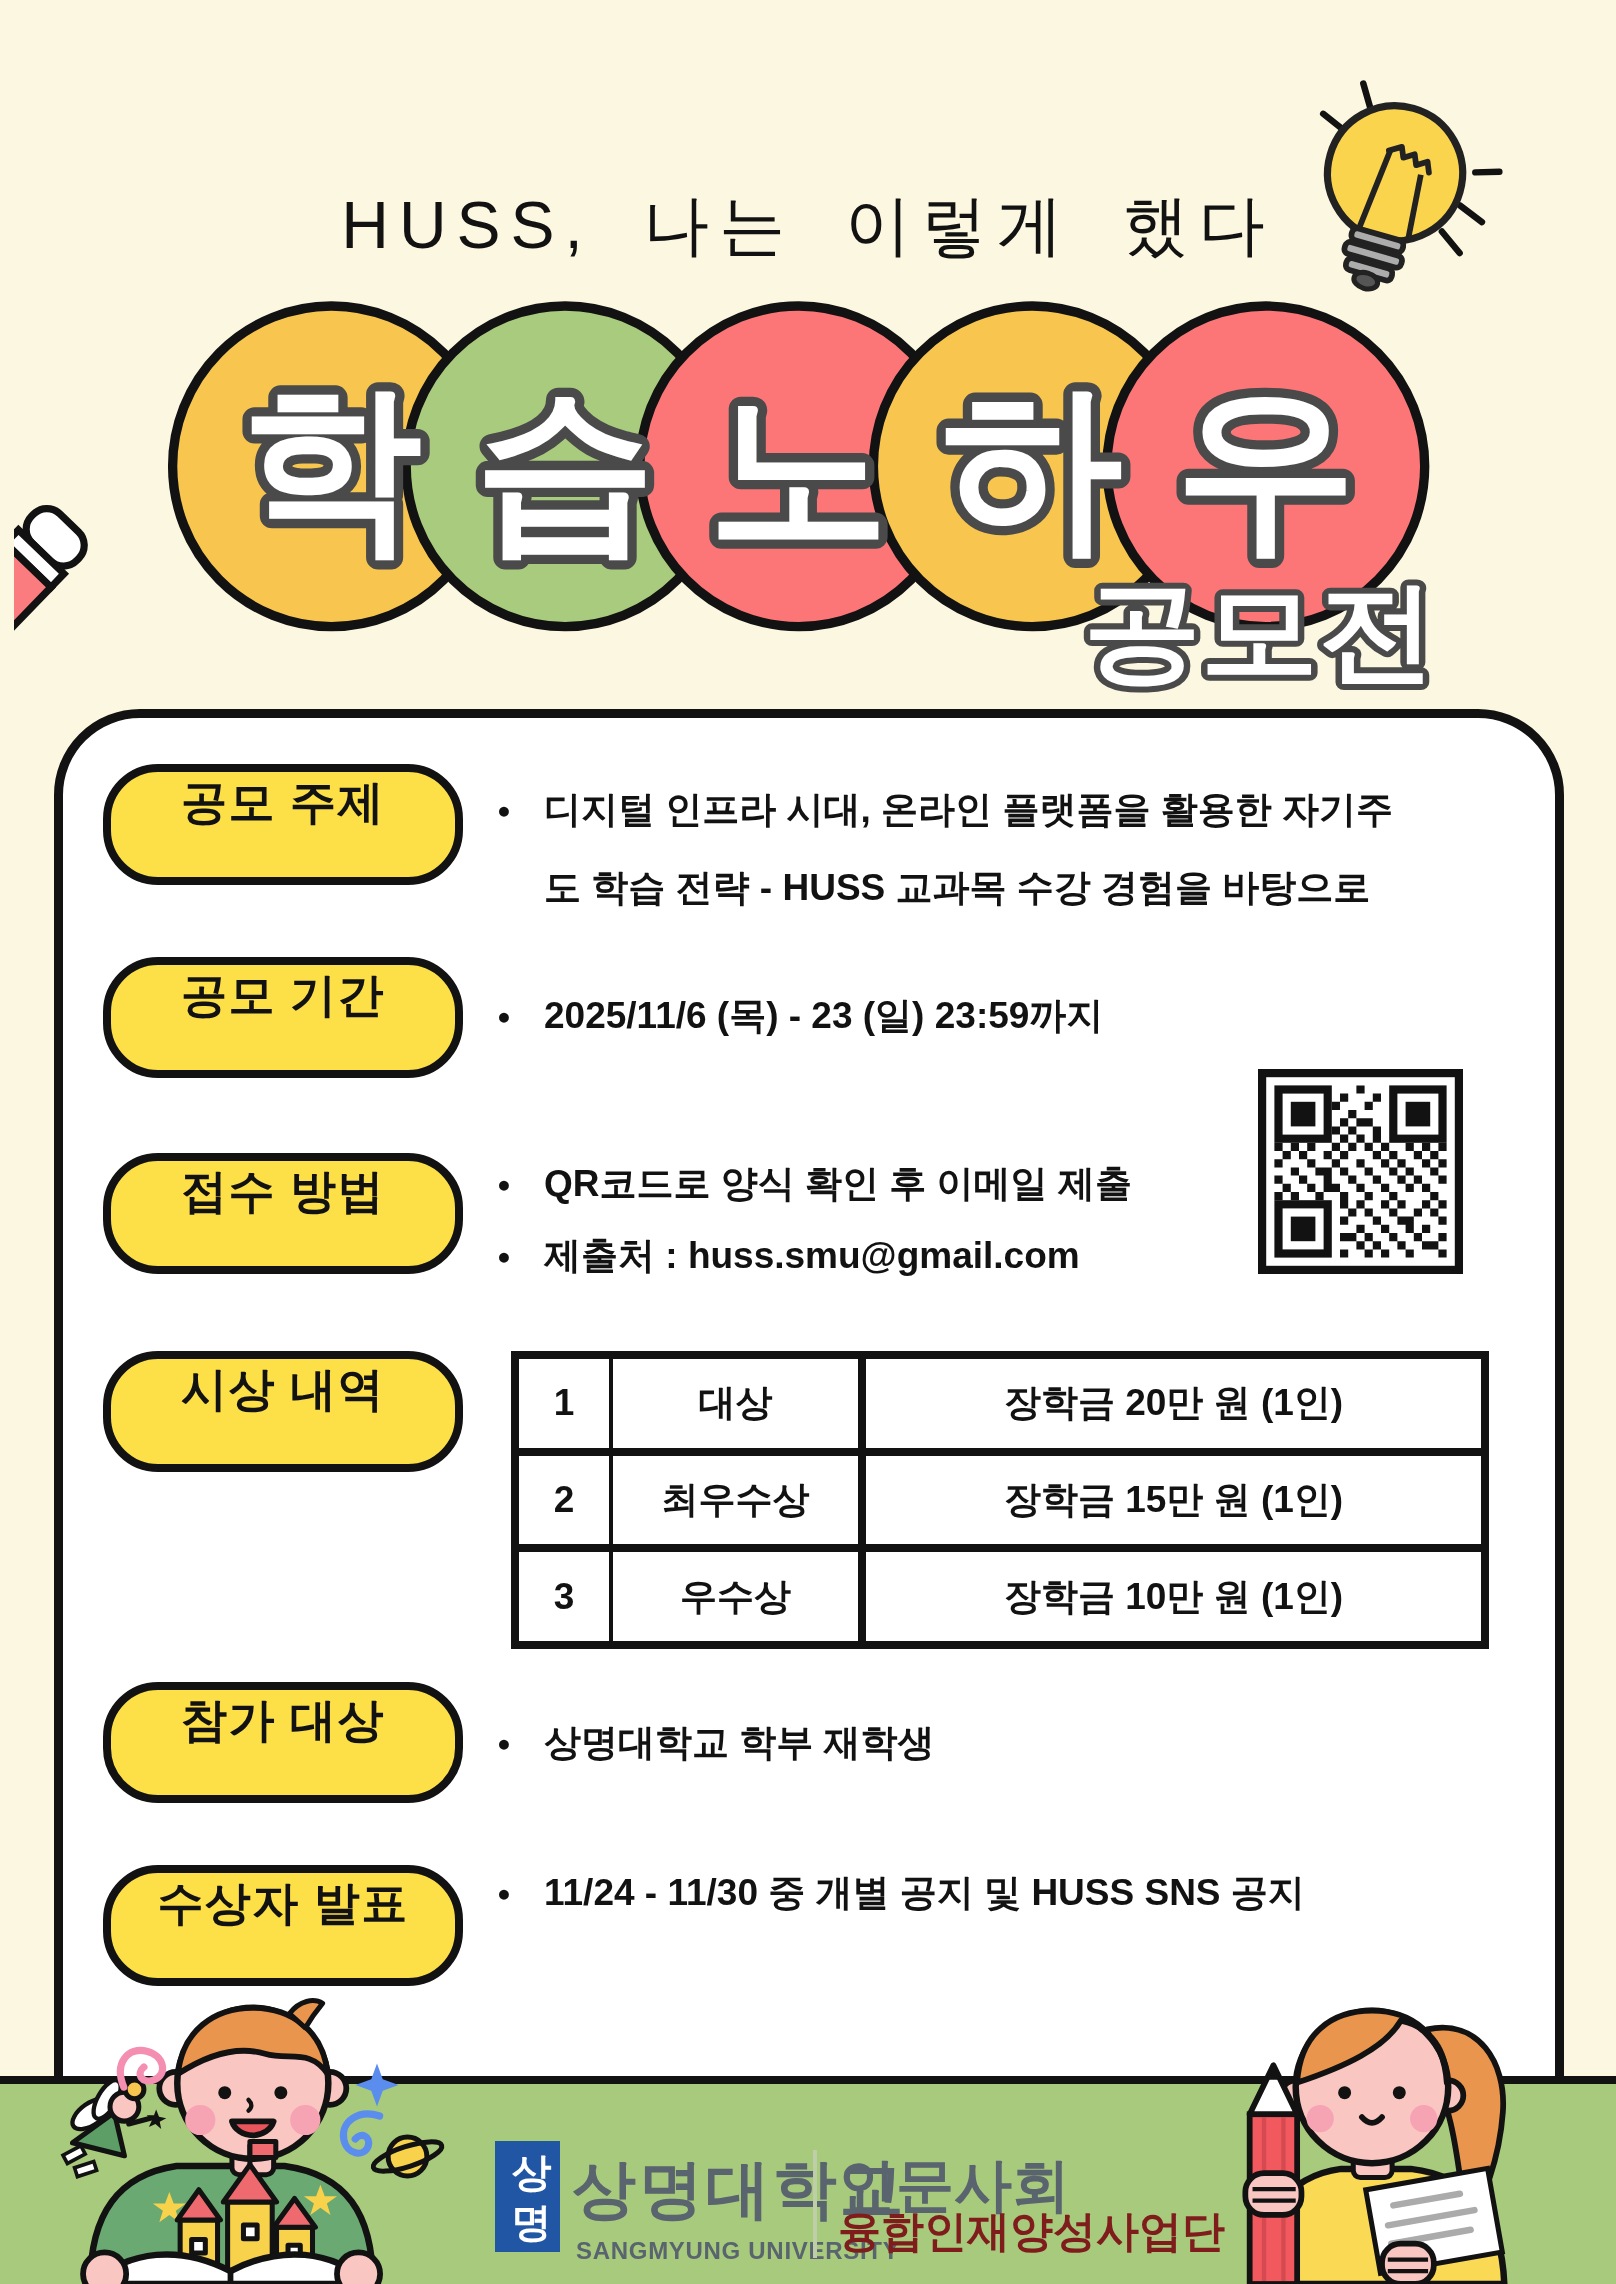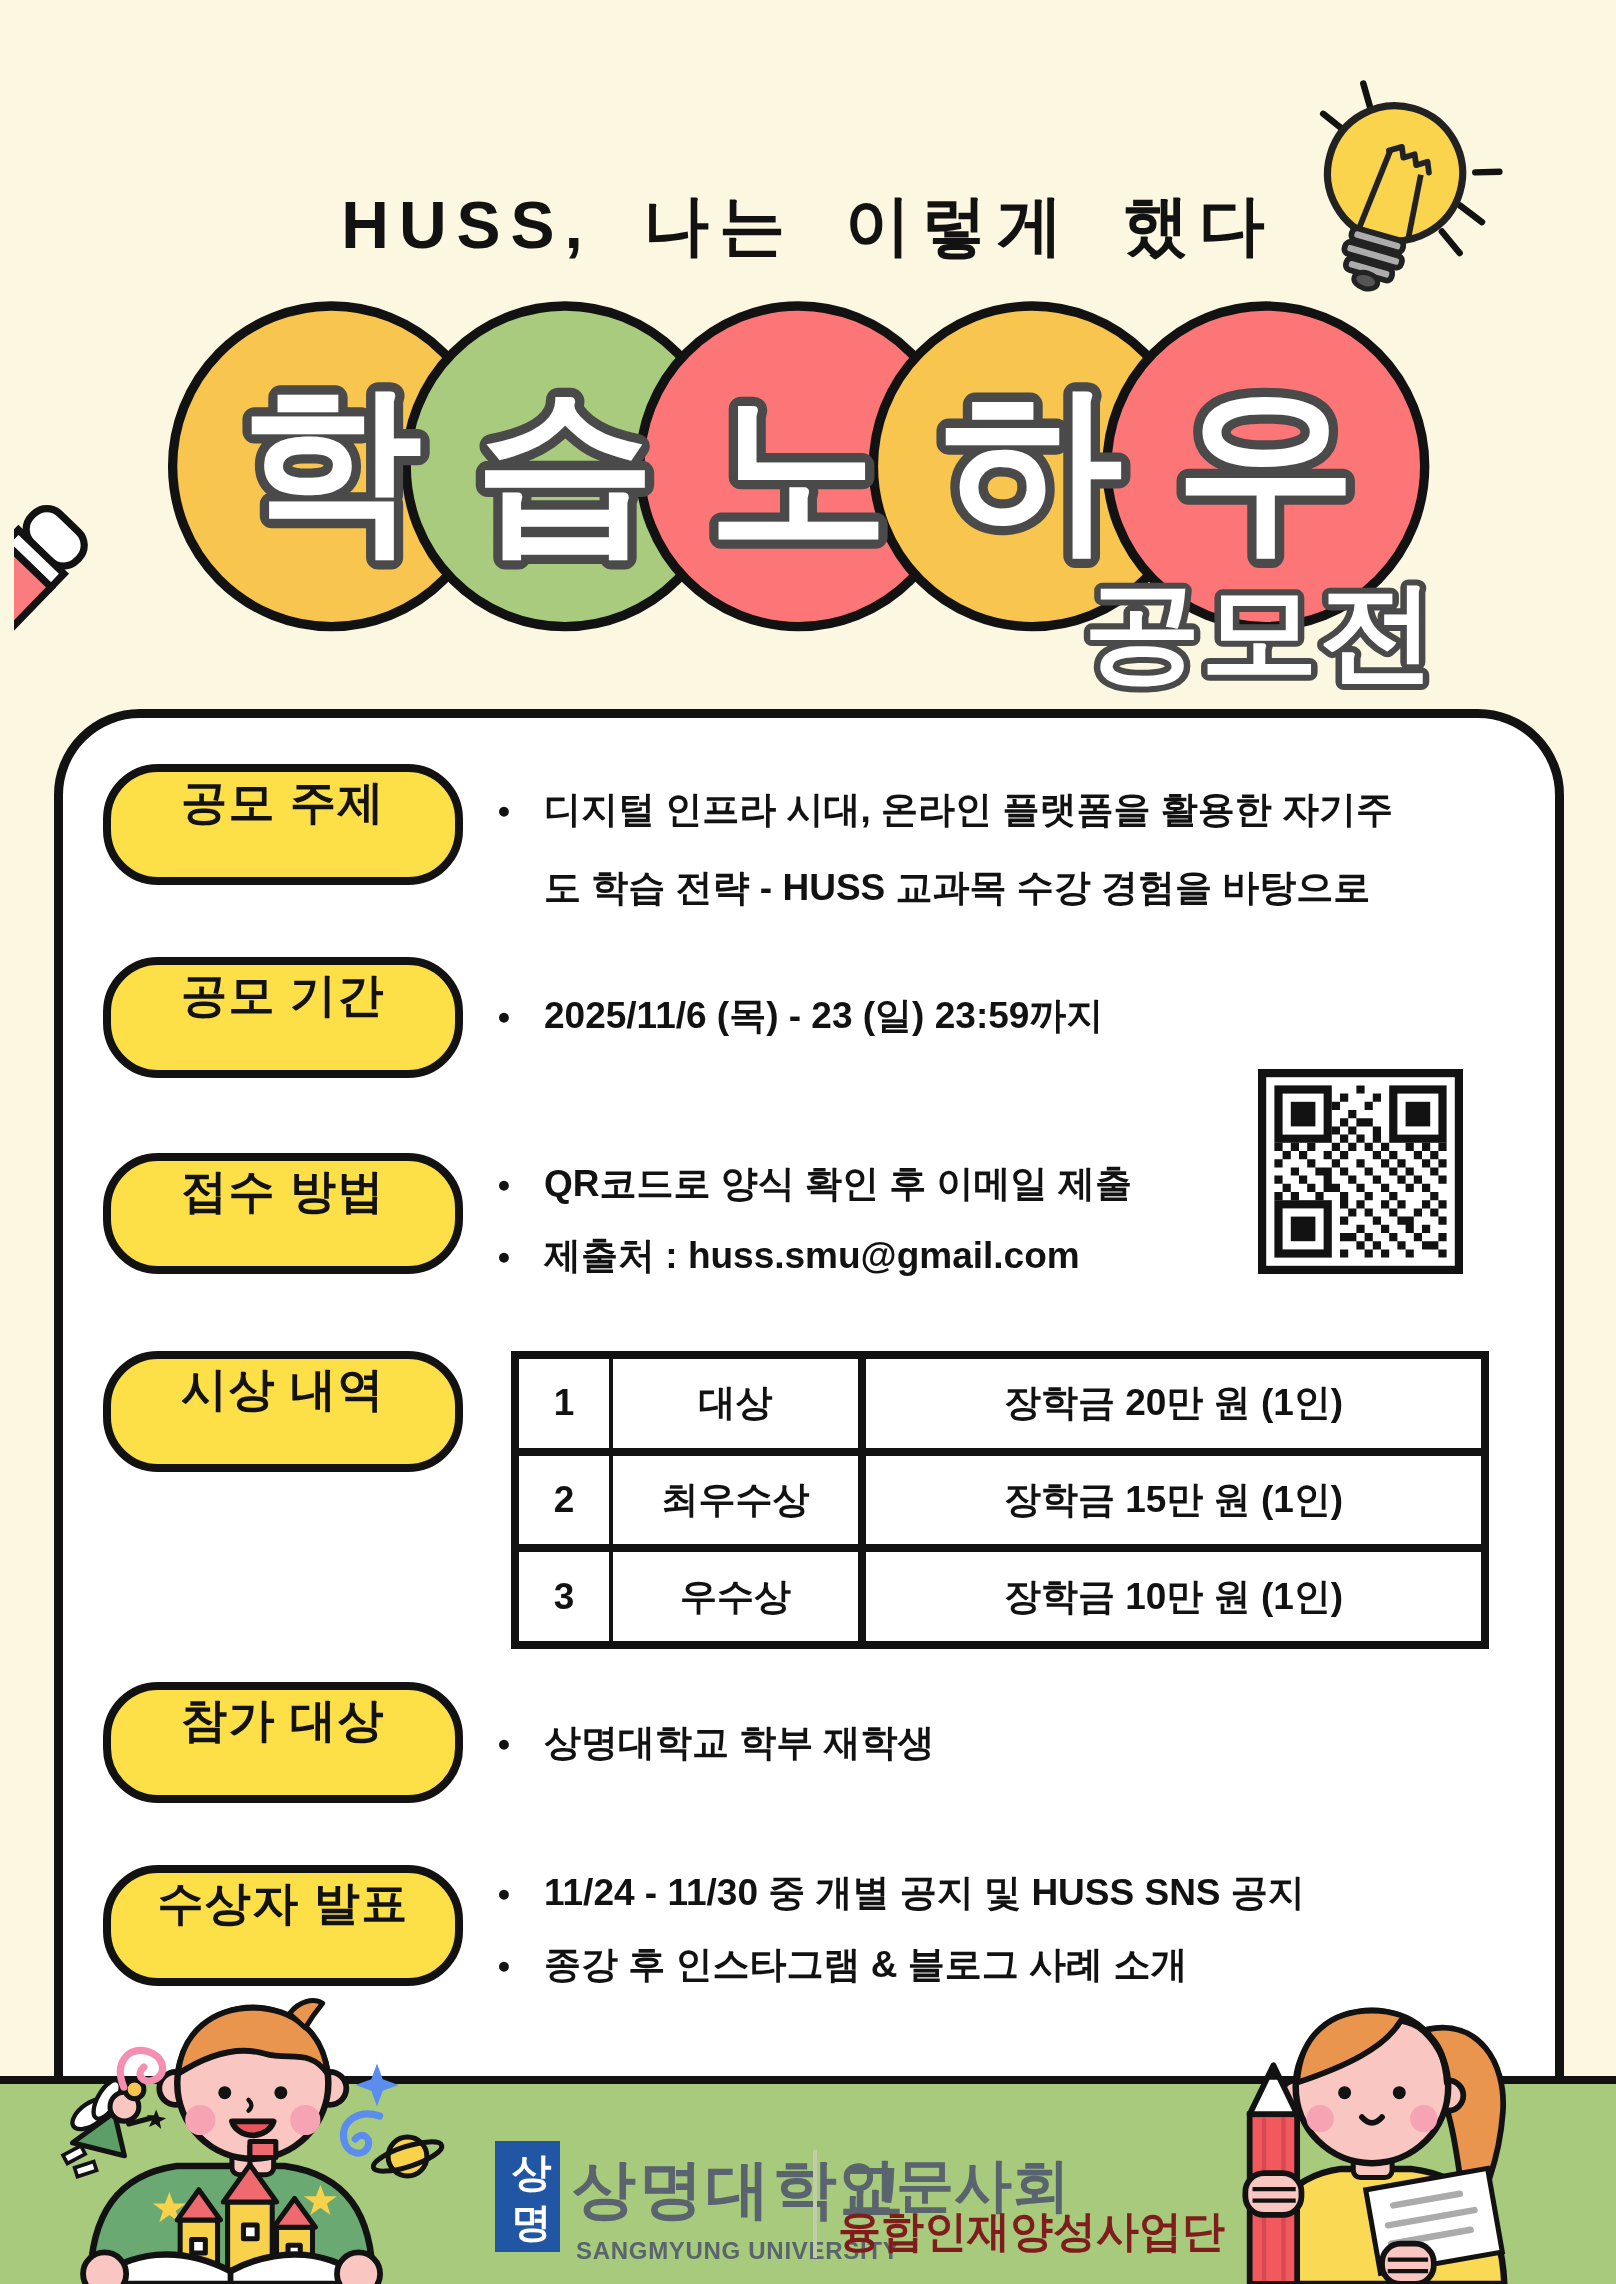--- a/index.html
+++ b/index.html
@@ -1,21 +1,21 @@
 <!DOCTYPE html>
 <html style="font-size:11.5px"><head>
 <meta charset="utf-8">
 <style>
   html,body{margin:0;padding:0;}
   body{font-family:"Liberation Sans",sans-serif;}
   .page{position:relative;width:1616px;height:2284px;background:#FCF7E1;overflow:hidden;}
 
   
   .title{position:absolute;top:181px;left:0;width:1616px;text-align:center;
-         font-size:66px;font-weight:700;color:#121212;letter-spacing:10px;word-spacing:21.6px;white-space:nowrap;z-index:5;}
+         font-size:66px;font-weight:400;color:#121212;letter-spacing:10px;word-spacing:21.6px;white-space:nowrap;z-index:5;}
   .bulb{position:absolute;left:1274px;top:65px;z-index:5;}
   .circles-svg{position:absolute;left:0;top:301px;z-index:6;}
   .gongmo-svg{position:absolute;left:1065px;top:548px;z-index:7;}
 
   
   .card{position:absolute;left:54px;top:709px;width:1510px;height:1575px;background:#FFFFFF;
         border:9.4px solid #121212;border-radius:86px;box-sizing:border-box;z-index:10;}
   .pencil-decor{position:absolute;left:14.4px;top:497px;z-index:30;}
 
   .pill{position:absolute;left:103px;width:360px;height:121px;background:#fde047;border:8px solid #121212;
@@ -210,21 +210,20 @@
       </tr>
     </tbody>
   </table>
 
   <ul class="bullets" style="top:1707px;width:1007px">
     <li><span>상명대학교 학부 재학생</span></li>
   </ul>
 
   <ul class="bullets" style="top:1857px;width:1043px">
     <li><span>11/24 - 11/30 중 개별 공지 및 HUSS SNS 공지</span></li>
-    <li><span>종강 후 인스타그램 &amp; 블로그 사례 소개</span></li>
   </ul>
 
   <div class="footer"></div>
 
   <div class="logo-box">상명</div>
   <div class="univ-kr">상명대학교</div>
   <div class="univ-en">SANGMYUNG UNIVERSITY</div>
   <div class="logo-divider"></div>
   <div class="org1">인문사회</div>
   <div class="org2">융합인재양성사업단</div>

